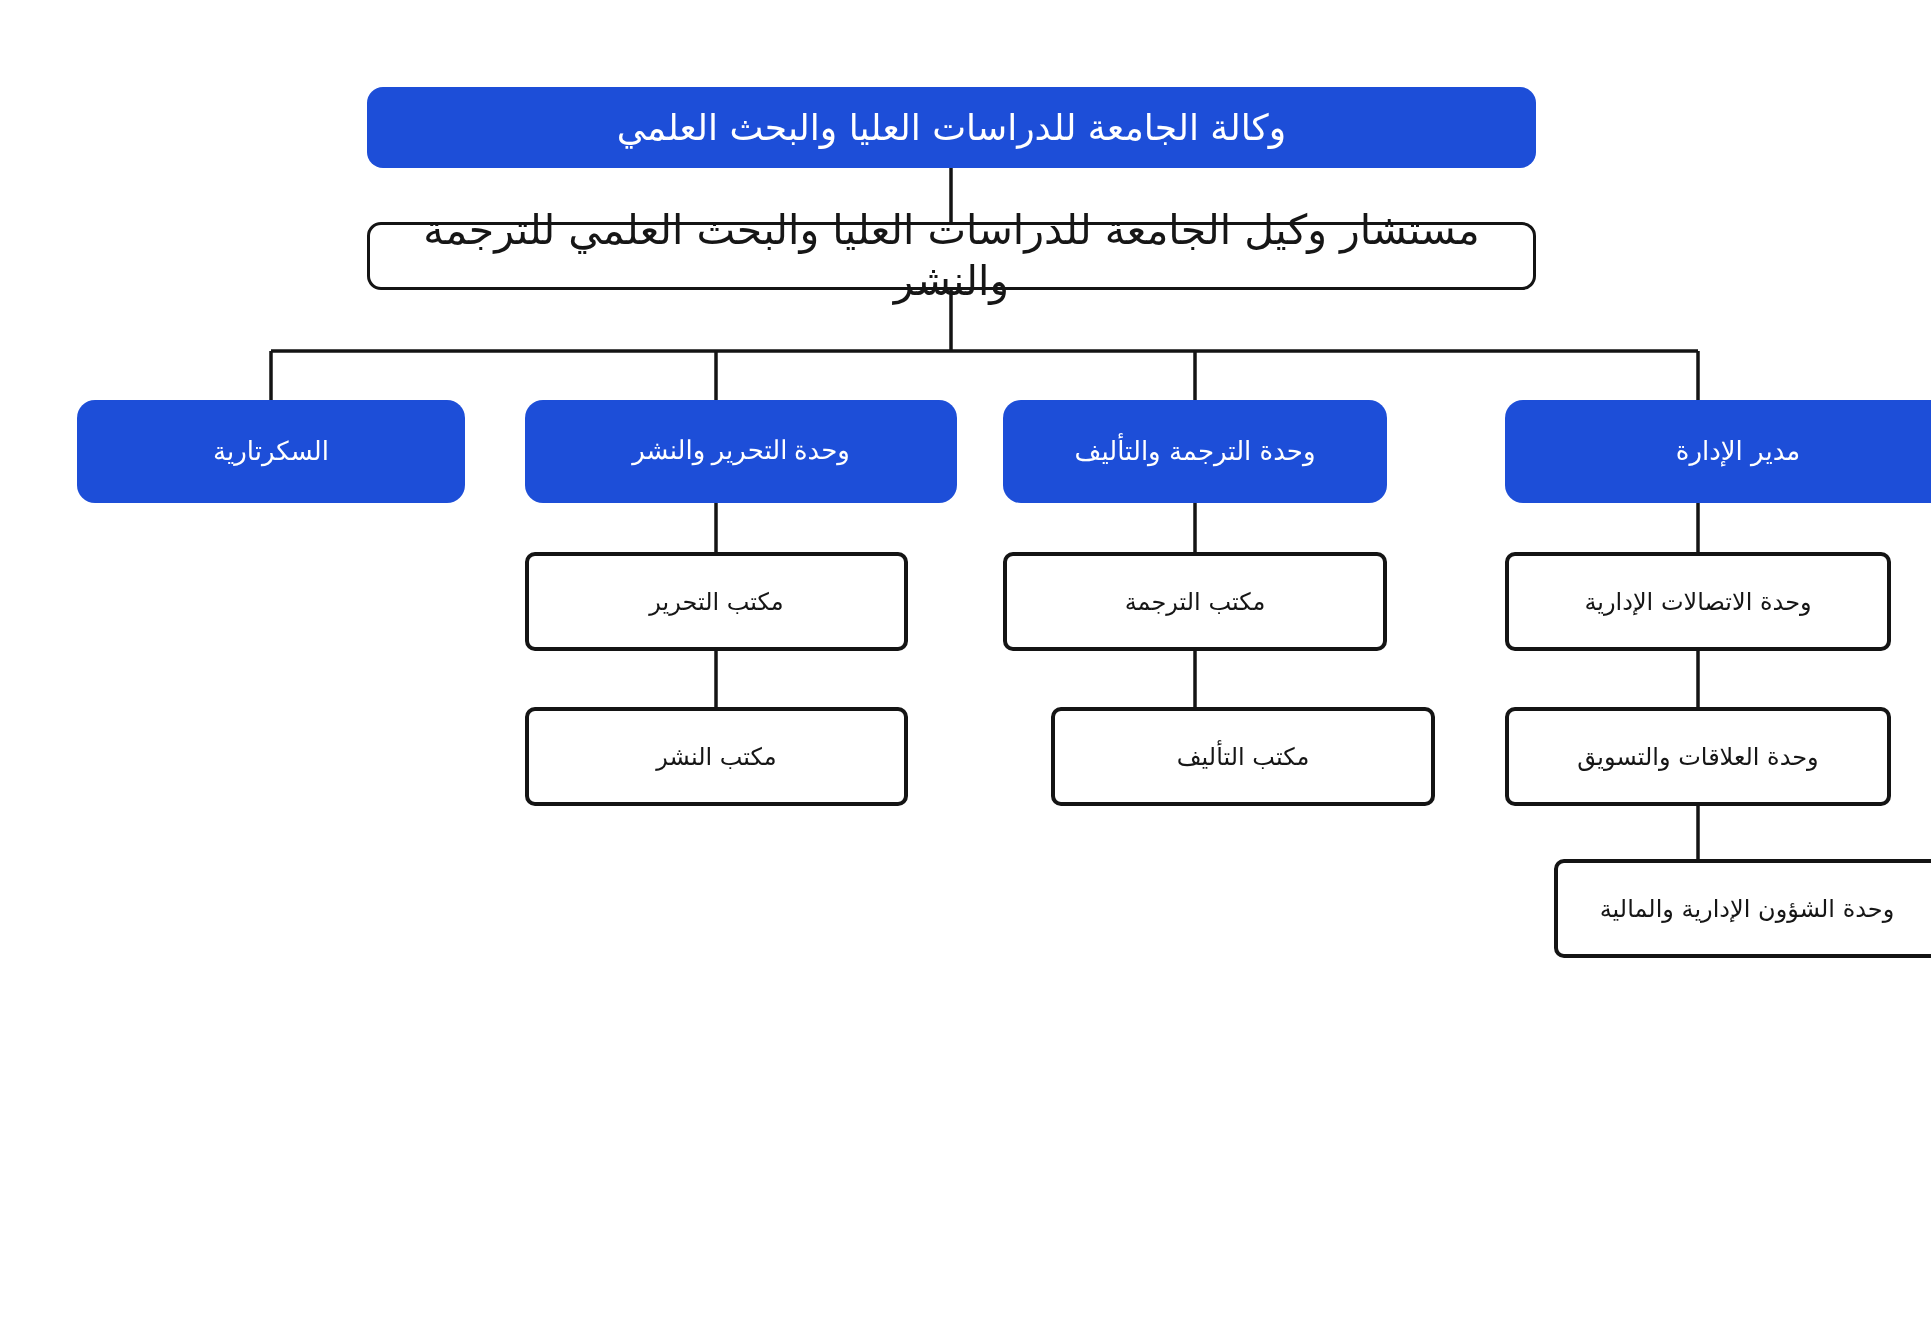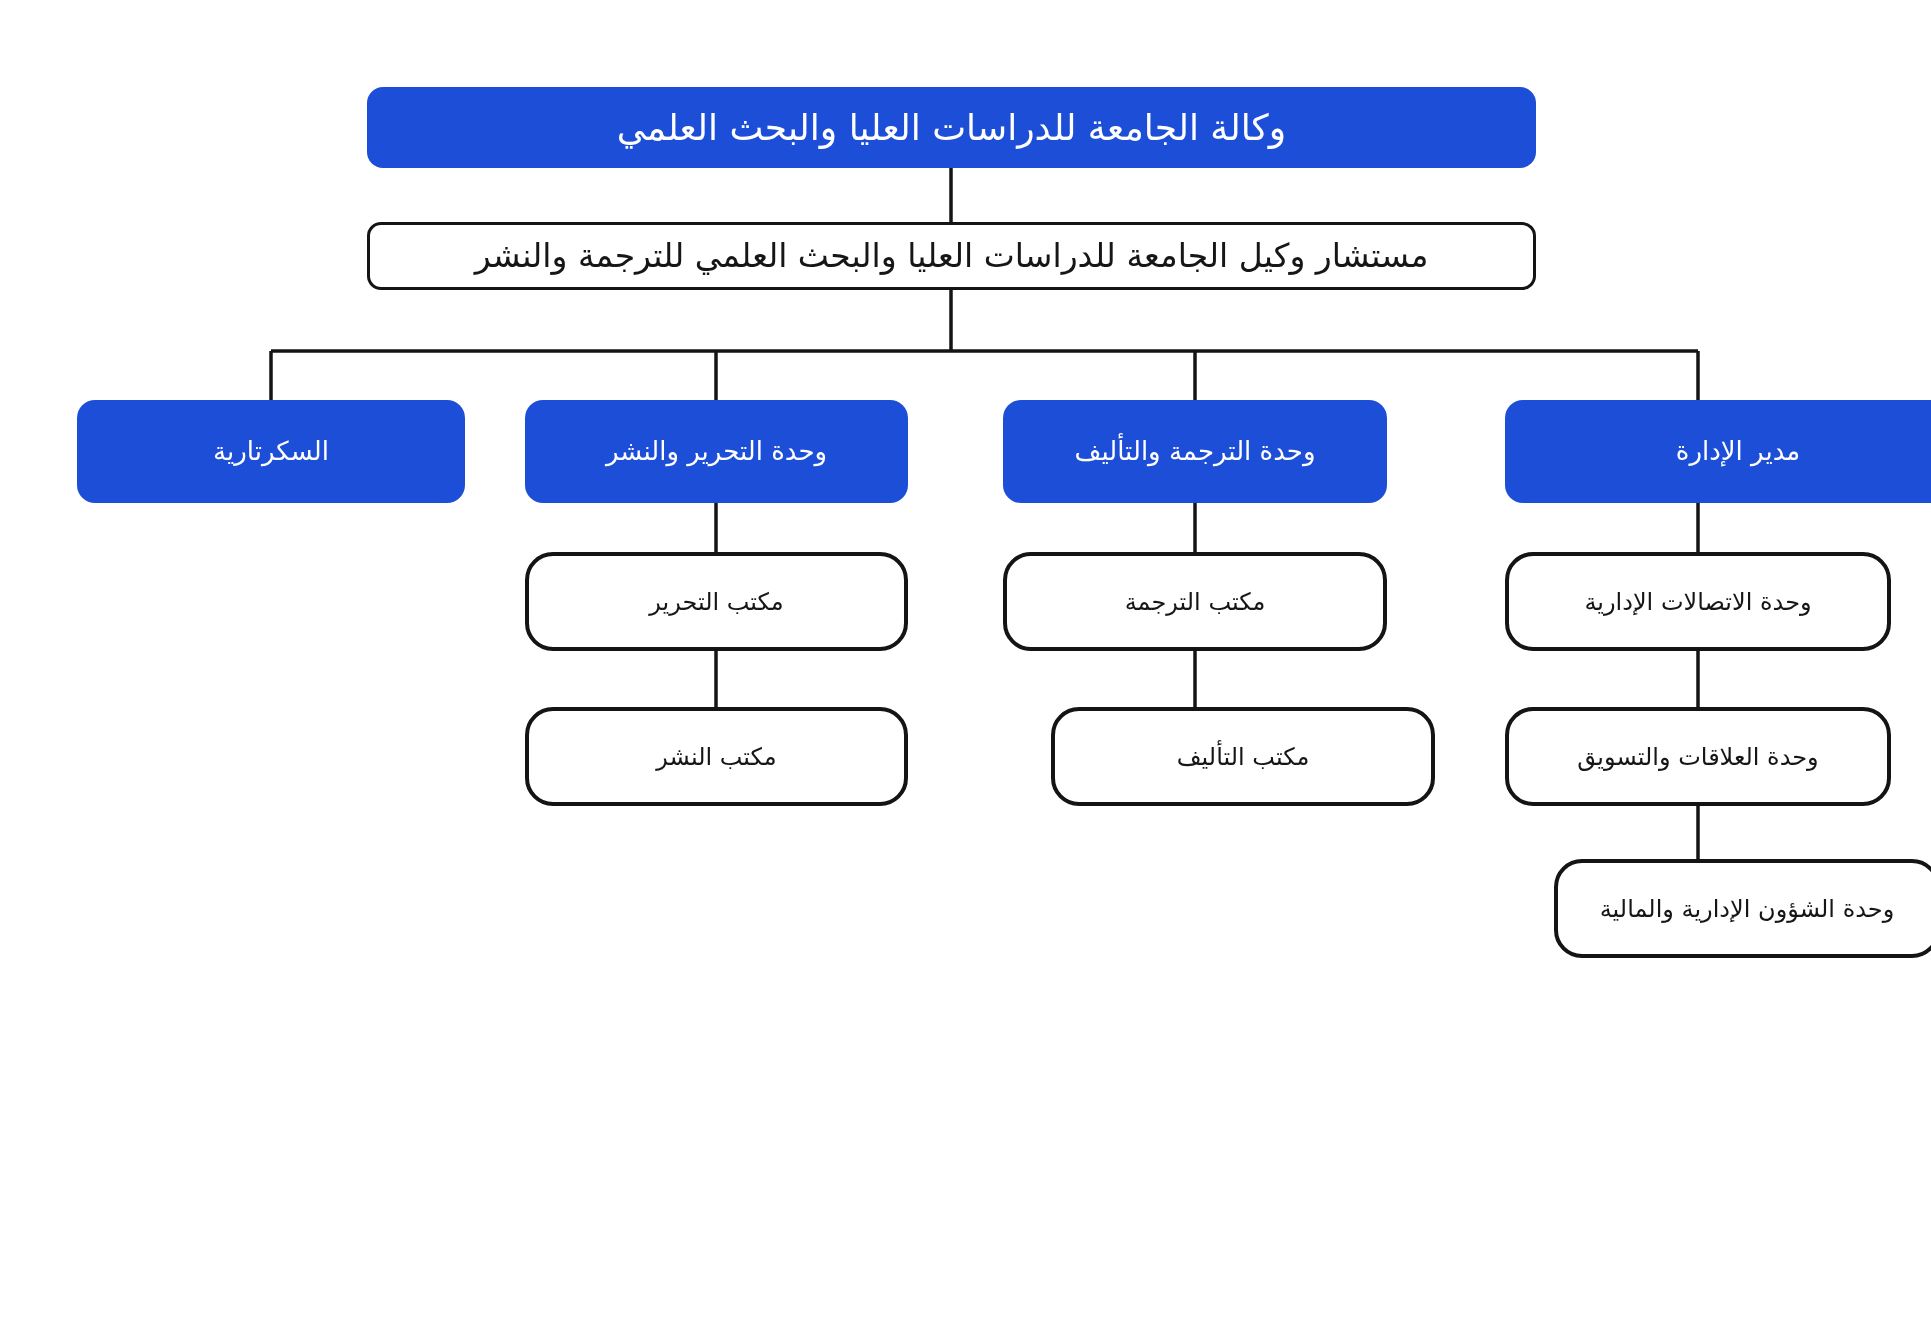--- a/index.html
+++ b/index.html
@@ -35,28 +35,28 @@
   }
   .node--green {
     background: #1d4ed8;
     color: #ffffff;
     border-radius: 18px;
   }
   .node--white {
     background: #ffffff;
     color: #161616;
     border: 4px solid #141414;
-    border-radius: 28px;
+    border-radius: 10px;
   }
   .node--root {
     font-size: 36px;
     border-radius: 16px;
   }
   .node--advisor {
-    font-size: 33px;
+    font-size: 41px;
     border: 3px solid #141414;
     border-radius: 14px;
   }
   .node--branch { font-size: 26px; }
   .node--leaf   { font-size: 24px; }
 </style>
 </head>
 <body>
 
 <div class="canvas">
@@ -85,21 +85,21 @@
       <line x1="1698" y1="806" x2="1698" y2="859"></line>
     </g>
   </svg>
 
   <div class="node node--green node--root" style="left:367px; top:87px; width:1169px; height:81px;">وكالة الجامعة للدراسات العليا والبحث العلمي</div>
 
   <div class="node node--white node--advisor" style="left:367px; top:222px; width:1169px; height:68px;">مستشار وكيل الجامعة للدراسات العليا والبحث العلمي للترجمة والنشر</div>
 
   <div class="node node--green node--branch" style="left:77px; top:400px; width:388px; height:103px;">السكرتارية</div>
 
-  <div class="node node--green node--branch" style="left:525px; top:400px; width:383px; height:103px;">وحدة التحرير والنشر</div>
+  <div class="node node--green node--branch" style="left:525px; top:400px; width:432px; height:103px;font-family:Liberation Serif, serif;">وحدة التحرير والنشر</div>
 
   <div class="node node--green node--branch" style="left:1003px; top:400px; width:384px; height:103px;">وحدة الترجمة والتأليف</div>
 
   <div class="node node--green node--branch" style="left:1505px; top:400px; width:466px; height:103px;">مدير الإدارة</div>
 
   <div class="node node--white node--leaf" style="left:525px; top:552px; width:383px; height:99px;">مكتب التحرير</div>
 
   <div class="node node--white node--leaf" style="left:525px; top:707px; width:383px; height:99px;">مكتب النشر</div>
 
   <div class="node node--white node--leaf" style="left:1003px; top:552px; width:384px; height:99px;">مكتب الترجمة</div>

